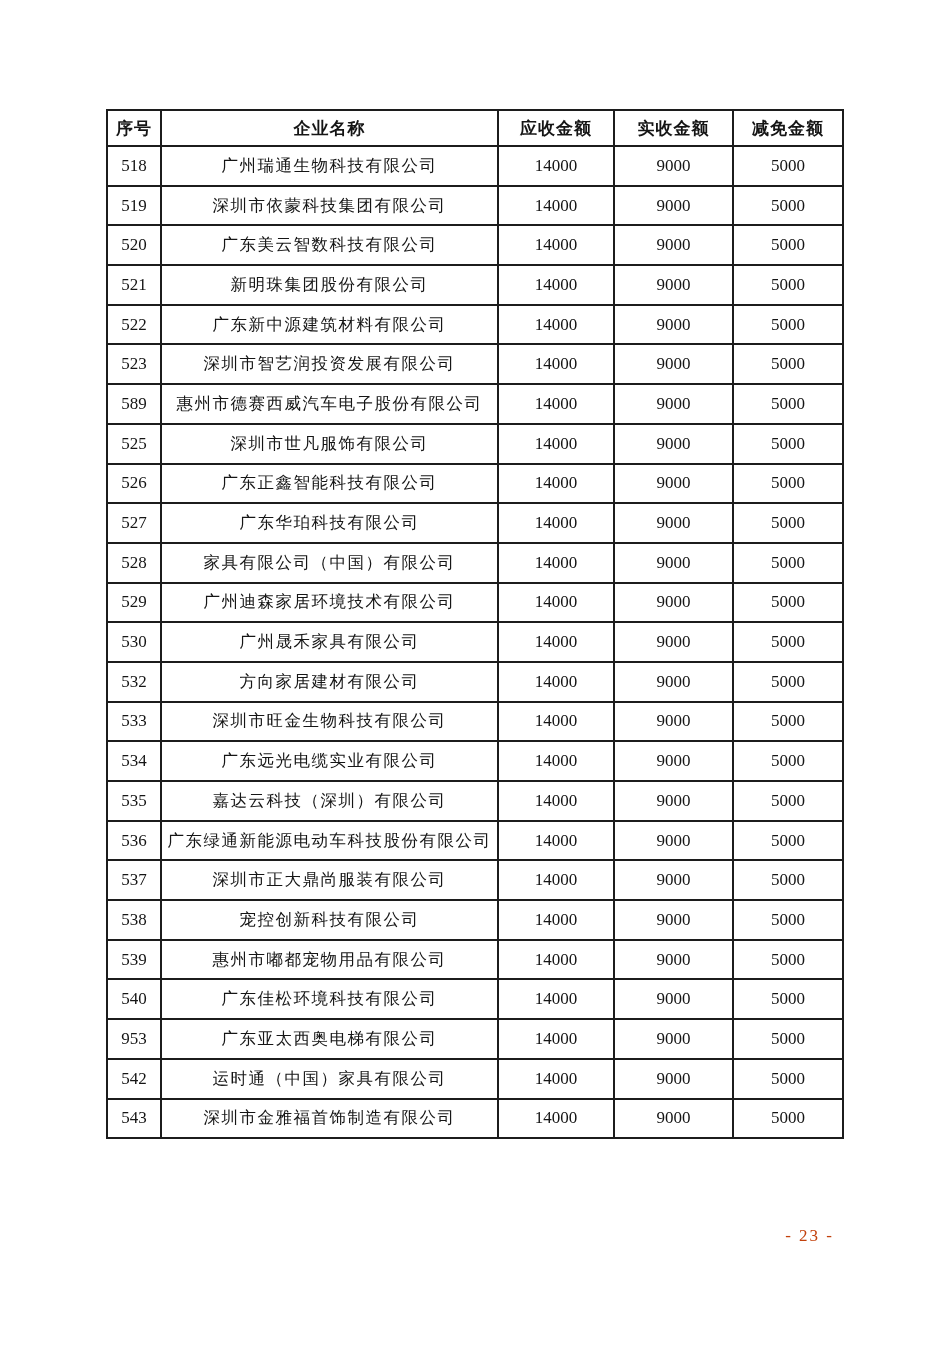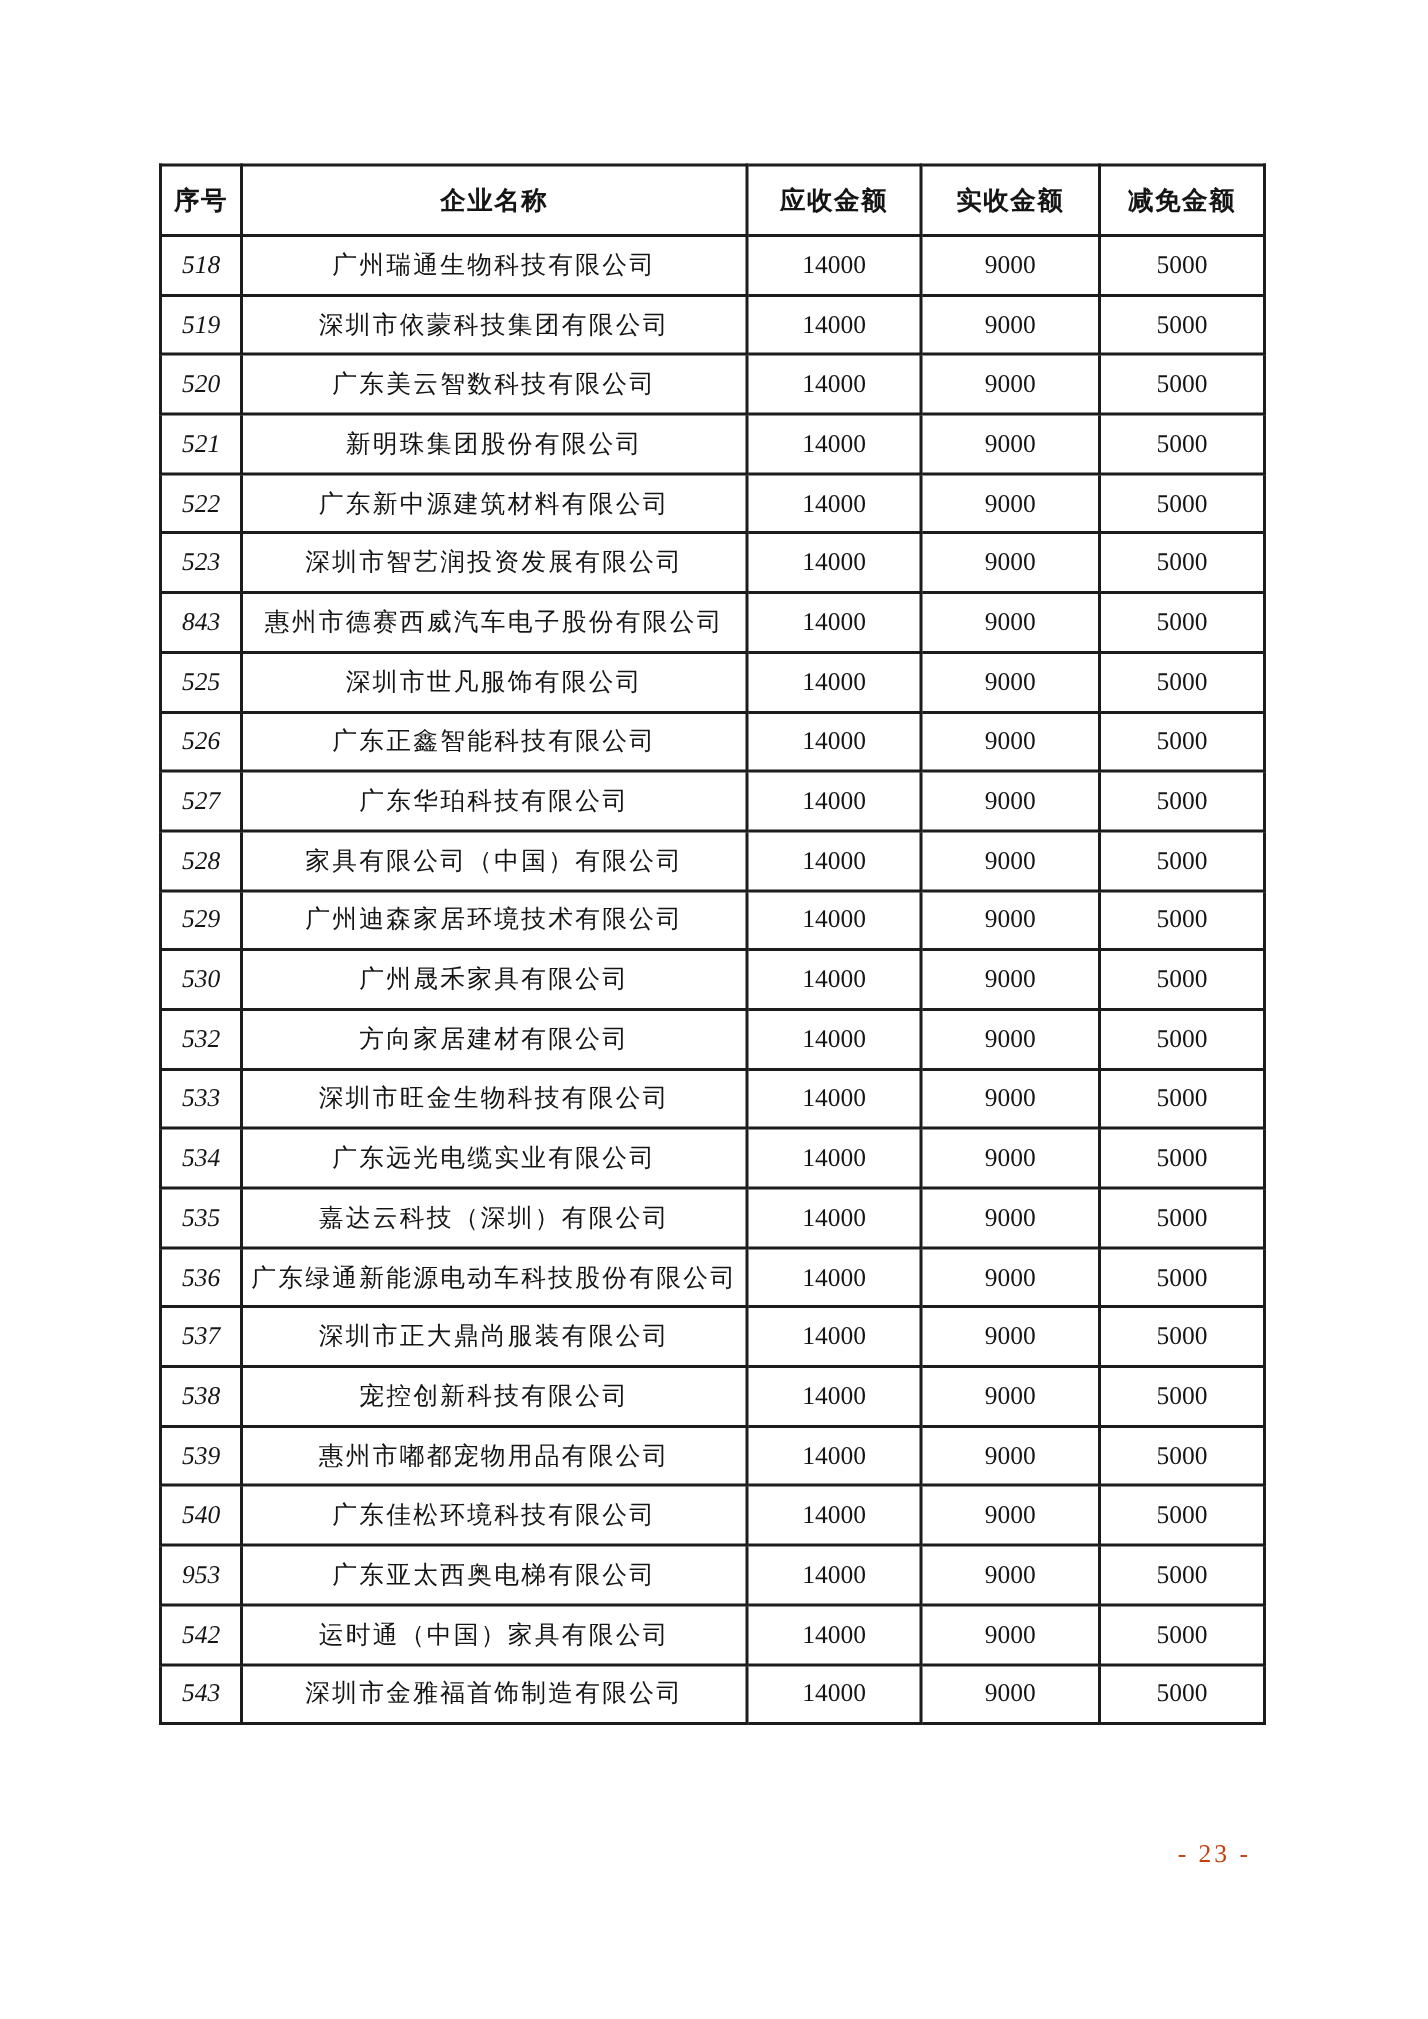--- a/index.html
+++ b/index.html
@@ -29,38 +29,37 @@
     table-layout: fixed;
   }
   table.fee-table th,
   table.fee-table td {
     border: 2px solid #1c1c1c;
     padding: 0;
     overflow: hidden;
     white-space: nowrap;
   }
   table.fee-table thead tr {
-    height: 47px;
+    height: 36px;
   }
   table.fee-table tbody tr {
     height: 39.7px;
   }
   th.col-header {
     font-family: "Liberation Sans", "DejaVu Sans", sans-serif;
     font-weight: bold;
     font-size: 17px;
     letter-spacing: 1px;
     text-align: center;
     vertical-align: middle;
   }
   td.cell-no {
     font-size: 17px;
     text-align: center;
     vertical-align: middle;
-    font-style: italic;
   }
   td.cell-company-name {
     font-size: 16.5px;
     letter-spacing: 1.5px;
     text-align: center;
     vertical-align: middle;
     padding-left: 13px;
   }
   td.cell-amount {
     font-size: 17px;
@@ -136,21 +135,21 @@
           <td class="cell-amount">5000</td>
         </tr>
         <tr>
           <td class="cell-no">523</td>
           <td class="cell-company-name">深圳市智艺润投资发展有限公司</td>
           <td class="cell-amount">14000</td>
           <td class="cell-amount">9000</td>
           <td class="cell-amount">5000</td>
         </tr>
         <tr>
-          <td class="cell-no">843</td>
+          <td class="cell-no">589</td>
           <td class="cell-company-name">惠州市德赛西威汽车电子股份有限公司</td>
           <td class="cell-amount">14000</td>
           <td class="cell-amount">9000</td>
           <td class="cell-amount">5000</td>
         </tr>
         <tr>
           <td class="cell-no">525</td>
           <td class="cell-company-name">深圳市世凡服饰有限公司</td>
           <td class="cell-amount">14000</td>
           <td class="cell-amount">9000</td>

